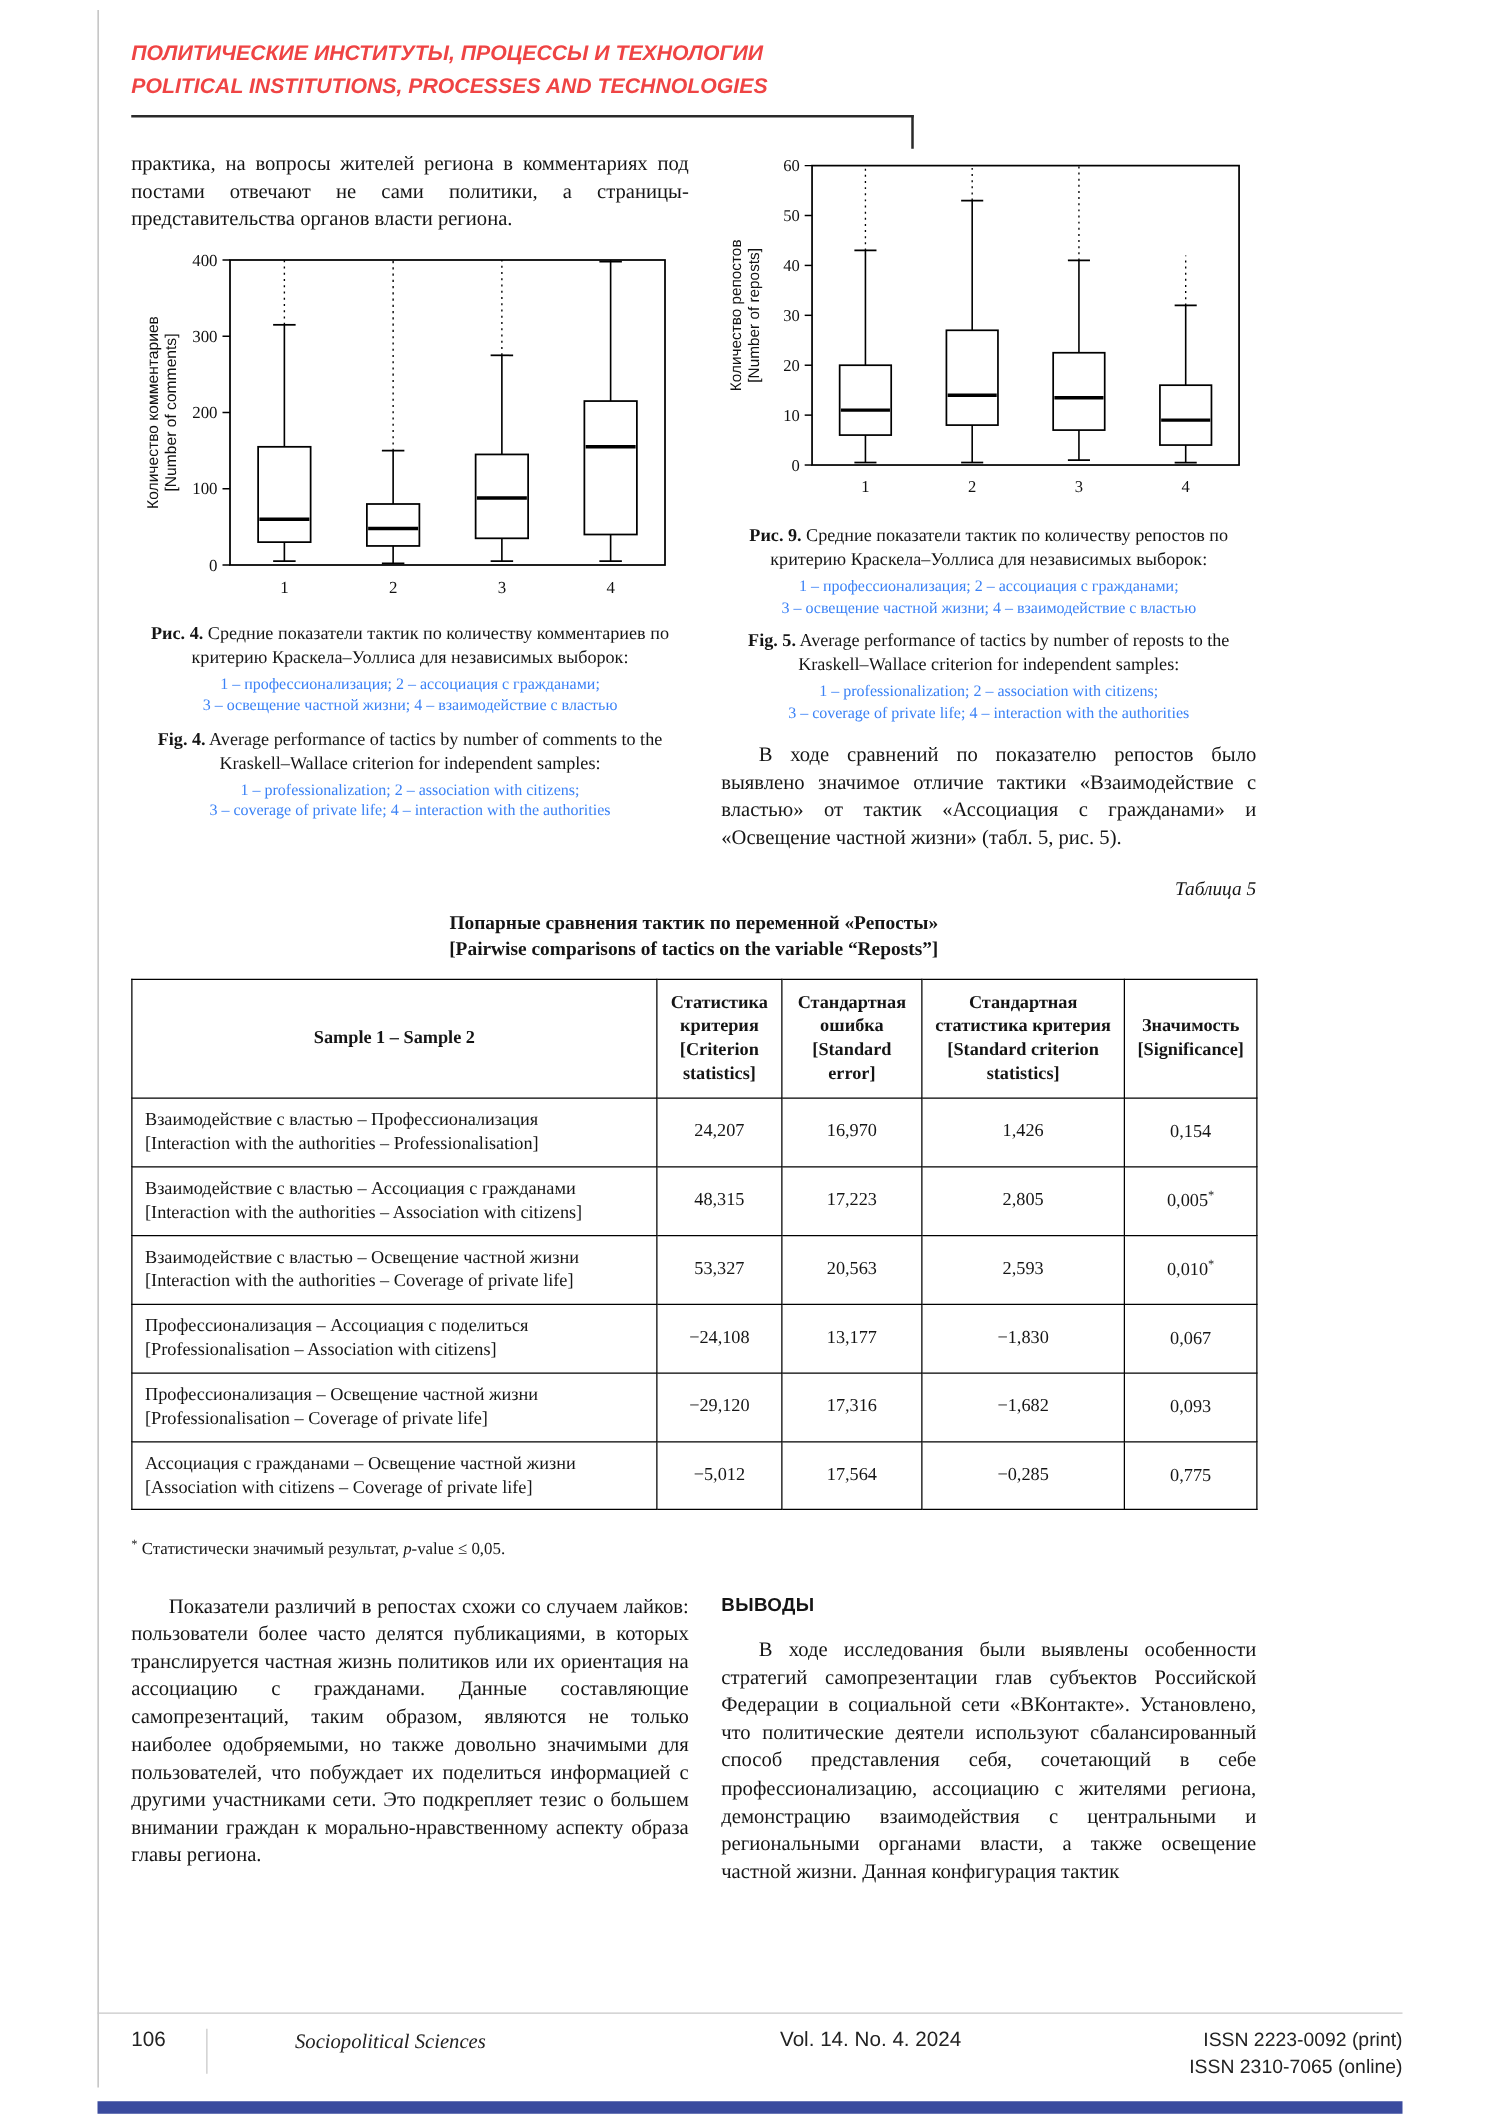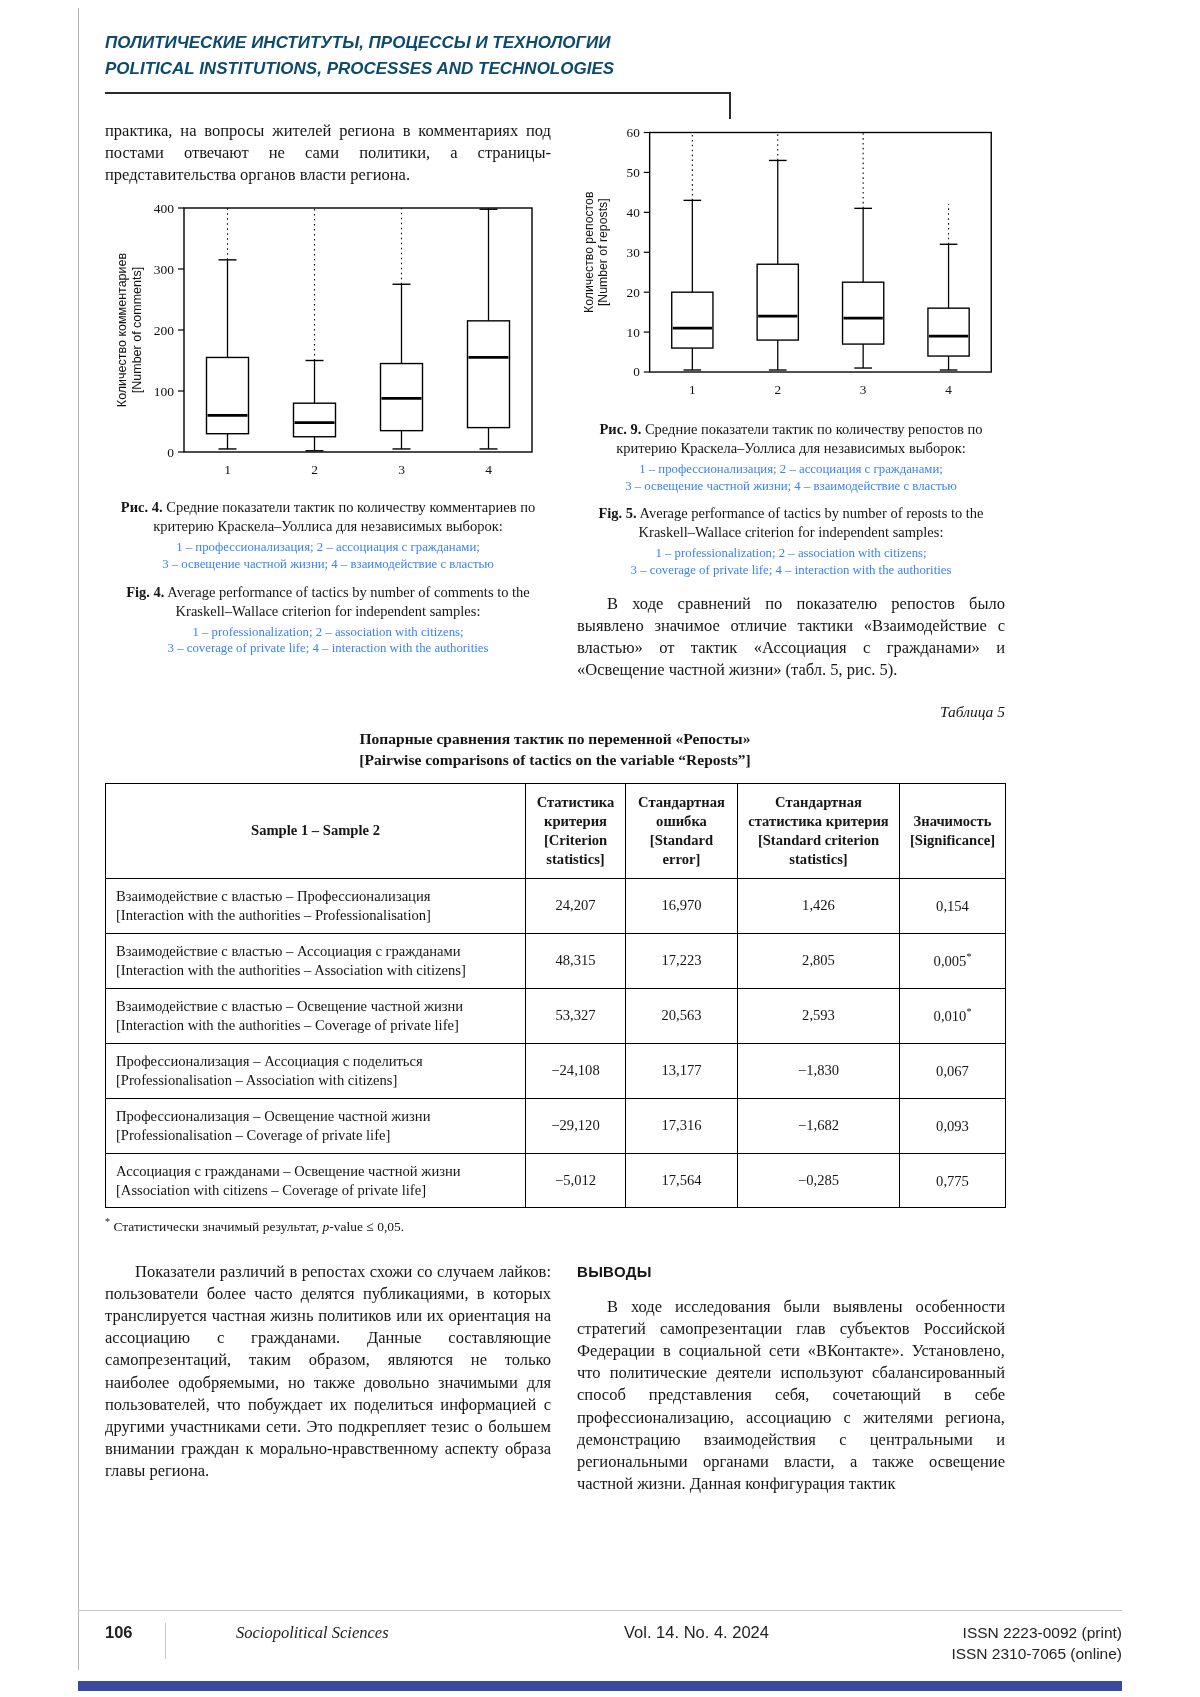--- a/index.html
+++ b/index.html
@@ -3,21 +3,21 @@
 <meta charset="utf-8">
 <style>
   html,body{margin:0;padding:0;background:#ffffff;}
   .page{position:relative;width:1200px;height:1697px;background:#fff;overflow:hidden;
         font-family:"Liberation Serif",serif;color:#151515;}
   .left-rule{position:absolute;left:78px;top:8px;height:1662px;width:1px;background:#b5b5b5;}
   .content{position:absolute;left:105px;top:30px;width:900px;}
 
   
   .journal-header{font-family:"Liberation Sans",sans-serif;font-style:italic;font-weight:bold;
-                  font-size:17px;line-height:1.55;color:#0c4a6e;}
+                  font-size:17px;line-height:1.55;color:#ef4444;}
   .header-rule{position:relative;margin-top:9px;height:2px;width:626px;background:#2a2a2a;}
   .header-rule .tick{position:absolute;right:0;top:0;width:2px;height:27px;background:#2a2a2a;}
 
   
   .twocol{display:flex;gap:26px;margin-top:26px;}
   .col-l{width:446px;}
   .col-r{width:428px;}
 
   .para{font-size:16.5px;line-height:1.34;text-align:justify;margin:0;}
   .para.indent{text-indent:30px;}
@@ -35,31 +35,31 @@
   .table-label{font-style:italic;font-size:15.5px;text-align:right;margin:22px 0 8px 0;}
   .table-title{font-weight:bold;font-size:15.5px;line-height:1.35;text-align:center;margin-bottom:12px;}
   table.results{width:100%;border-collapse:collapse;font-size:14.6px;table-layout:fixed;}
   table.results th,table.results td{border:1px solid #000;vertical-align:middle;}
   table.results th{font-weight:bold;text-align:center;padding:9px 6px;line-height:1.3;}
   table.results td{padding:8px 10px;line-height:1.3;}
   td.num{text-align:center;padding:8px 4px;}
   td.sample span{display:block;}
   col.c1{width:420px;} col.c2{width:100px;} col.c3{width:112px;} col.c4{width:162px;} col.c5{width:106px;}
   sup{font-size:10px;}
-  .footnote{font-size:13.5px;margin-top:8px;}
+  .footnote{font-size:13.5px;margin-top:22px;}
   .footnote sup{font-size:10px;}
 
   .conclusions-heading{font-family:"Liberation Sans",sans-serif;font-weight:bold;font-size:15px;
                        letter-spacing:.3px;margin:2px 0 16px 0;}
 
   
   .footer{position:absolute;left:78px;width:1044px;bottom:0;}
   .footer-row{display:flex;align-items:flex-start;border-top:1px solid #c7c7c7;
               padding:12px 0 10px 27px;font-family:"Liberation Sans",sans-serif;font-size:16.5px;color:#222;}
-  .pageno{width:60px;font-weight:bold;}
+  .pageno{width:60px;}
   .fsep{width:1px;height:36px;background:#c7c7c7;margin-right:70px;}
   .journal-name{font-family:"Liberation Serif",serif;font-style:italic;width:250px;}
   .vol{flex:1;text-align:center;}
   .issn{width:215px;text-align:right;font-size:15.5px;line-height:1.35;}
   .bottom-bar{height:10px;background:#3a4b9e;margin-top:6px;margin-bottom:6px;}
 </style>
 </head>
 <body>
 
 <div class="page">

